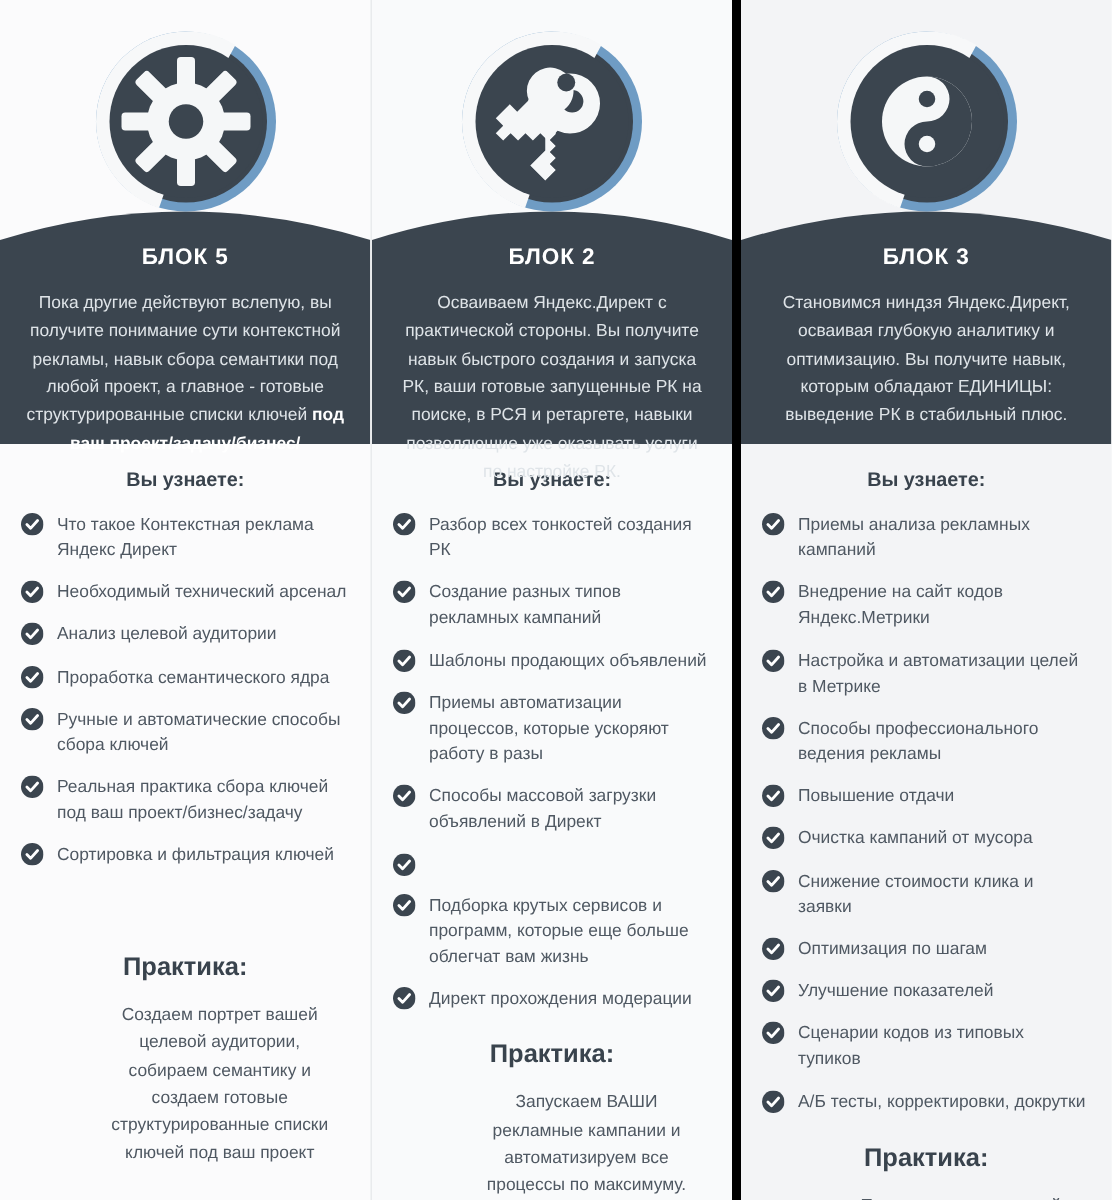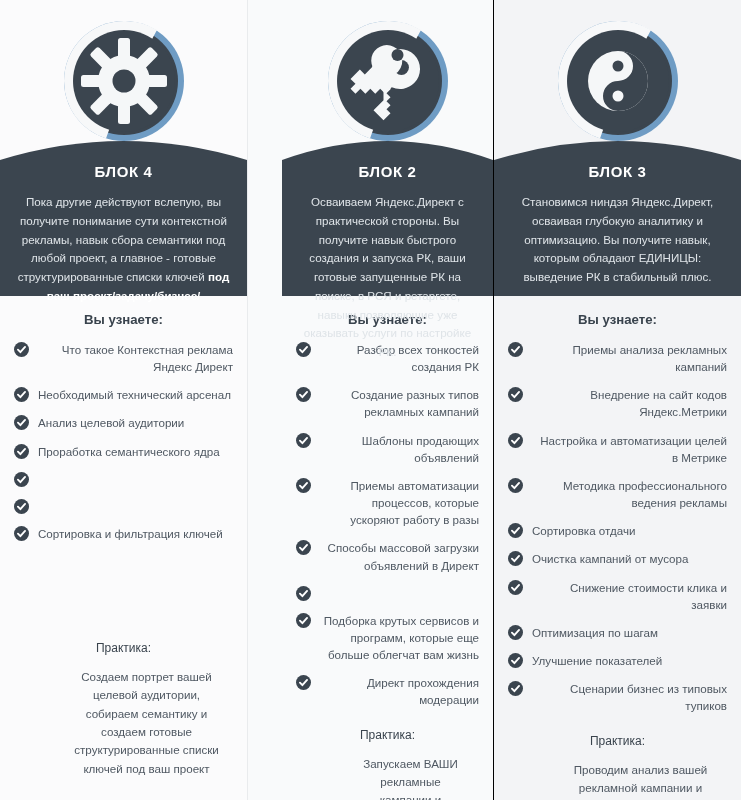--- a/index.html
+++ b/index.html
@@ -23,21 +23,21 @@
   .col {
     position: relative;
     width: 247px;
     height: 800px;
     display: flex;
     flex-direction: column;
     background: #f7f8f9;
   }
 
   .col.c1 { background: #fbfbfc; }
-  .col.c2 { background: #f9fafb; border-left: 1px solid #e9ebed; border-right: 1px solid #000000; padding-left: 34px; }
+  .col.c2 { background: #f9fafb; border-left: 1px solid #e9ebed; border-right: 6px solid #000000; }
   .col.c3 { background: #f3f4f6; }
 
   
   .head {
     position: relative;
     width: 100%;
     height: 296px;
     flex: 0 0 296px;
   }
 
@@ -98,21 +98,21 @@
   }
 
   .sec-title {
     text-align: center;
     color: #39434d;
     font-size: 13.2px;
     font-weight: bold;
     margin-bottom: 14px;
   }
 
-  .list { list-style: none; text-align: right; }
+  .list { list-style: none; }
 
   .li {
     display: flex;
     align-items: flex-start;
     gap: 9px;
     margin-bottom: 11px;
   }
 
   .tick {
     flex: 0 0 auto;
@@ -130,22 +130,22 @@
 
   
   .practice {
     margin-top: auto;
     padding: 8px 14px 22px 14px;
     text-align: center;
   }
 
   .practice-title {
     color: #39434d;
-    font-size: 12px;
-    font-weight: normal;
+    font-size: 17px;
+    font-weight: bold;
     margin-bottom: 13px;
   }
 
   .practice-txt {
     color: #4f5862;
     font-size: 11.6px;
     line-height: 1.58;
     margin-left: 46px;
   }
 </style>
@@ -176,21 +176,21 @@
               <rect x="57" y="20" width="12" height="20" rx="2.5" fill="#f5f7f8" transform="rotate(180 63 63)"></rect>
               <rect x="57" y="20" width="12" height="20" rx="2.5" fill="#f5f7f8" transform="rotate(225 63 63)"></rect>
               <rect x="57" y="20" width="12" height="20" rx="2.5" fill="#f5f7f8" transform="rotate(270 63 63)"></rect>
               <rect x="57" y="20" width="12" height="20" rx="2.5" fill="#f5f7f8" transform="rotate(315 63 63)"></rect>
       <circle cx="63" cy="63" r="26" fill="#f5f7f8"></circle>
       <circle cx="63" cy="63" r="11.5" fill="#3b454f"></circle>
     </g>
   </svg>
         </div>
       <div class="head-text">
-        <div class="block-title">БЛОК 4</div>
+        <div class="block-title">БЛОК 5</div>
         <p class="block-desc"><span>Пока другие действуют вслепую, вы получите понимание сути контекстной рекламы, навык сбора семантики под любой проект, а главное - готовые структурированные списки ключей </span><b>под ваш проект/задачу/бизнес/</b></p>
       </div>
     </header>
 
     <div class="body">
       <h3 class="sec-title">Вы узнаете:</h3>
       <ul class="list">
     <li class="li">
       <span class="tick">
               <svg viewBox="0 0 16 16">
@@ -227,28 +227,30 @@
             </span>
       <span class="li-txt">Проработка семантического ядра</span>
     </li>
     <li class="li">
       <span class="tick">
               <svg viewBox="0 0 16 16">
                 <circle cx="8" cy="8" r="8" fill="#3b454f"></circle>
     <path d="M4.2 8.2l2.6 2.7 5-5.6" fill="none" stroke="#ffffff" stroke-width="2" stroke-linecap="round" stroke-linejoin="round"></path>
               </svg>
             </span>
-    </li>
-    <li class="li">
-      <span class="tick">
-              <svg viewBox="0 0 16 16">
-                <circle cx="8" cy="8" r="8" fill="#3b454f"></circle>
-    <path d="M4.2 8.2l2.6 2.7 5-5.6" fill="none" stroke="#ffffff" stroke-width="2" stroke-linecap="round" stroke-linejoin="round"></path>
-              </svg>
-            </span>
+      <span class="li-txt">Ручные и автоматические способы сбора ключей</span>
+    </li>
+    <li class="li">
+      <span class="tick">
+              <svg viewBox="0 0 16 16">
+                <circle cx="8" cy="8" r="8" fill="#3b454f"></circle>
+    <path d="M4.2 8.2l2.6 2.7 5-5.6" fill="none" stroke="#ffffff" stroke-width="2" stroke-linecap="round" stroke-linejoin="round"></path>
+              </svg>
+            </span>
+      <span class="li-txt">Реальная практика сбора ключей под ваш проект/бизнес/задачу</span>
     </li>
     <li class="li">
       <span class="tick">
               <svg viewBox="0 0 16 16">
                 <circle cx="8" cy="8" r="8" fill="#3b454f"></circle>
     <path d="M4.2 8.2l2.6 2.7 5-5.6" fill="none" stroke="#ffffff" stroke-width="2" stroke-linecap="round" stroke-linejoin="round"></path>
               </svg>
             </span>
       <span class="li-txt">Сортировка и фильтрация ключей</span>
     </li>
@@ -433,30 +435,30 @@
             </span>
       <span class="li-txt">Настройка и автоматизации целей в Метрике</span>
     </li>
     <li class="li">
       <span class="tick">
               <svg viewBox="0 0 16 16">
                 <circle cx="8" cy="8" r="8" fill="#3b454f"></circle>
     <path d="M4.2 8.2l2.6 2.7 5-5.6" fill="none" stroke="#ffffff" stroke-width="2" stroke-linecap="round" stroke-linejoin="round"></path>
               </svg>
             </span>
-      <span class="li-txt">Методика профессионального ведения рекламы</span>
-    </li>
-    <li class="li">
-      <span class="tick">
-              <svg viewBox="0 0 16 16">
-                <circle cx="8" cy="8" r="8" fill="#3b454f"></circle>
-    <path d="M4.2 8.2l2.6 2.7 5-5.6" fill="none" stroke="#ffffff" stroke-width="2" stroke-linecap="round" stroke-linejoin="round"></path>
-              </svg>
-            </span>
-      <span class="li-txt">Сортировка отдачи</span>
+      <span class="li-txt">Способы профессионального ведения рекламы</span>
+    </li>
+    <li class="li">
+      <span class="tick">
+              <svg viewBox="0 0 16 16">
+                <circle cx="8" cy="8" r="8" fill="#3b454f"></circle>
+    <path d="M4.2 8.2l2.6 2.7 5-5.6" fill="none" stroke="#ffffff" stroke-width="2" stroke-linecap="round" stroke-linejoin="round"></path>
+              </svg>
+            </span>
+      <span class="li-txt">Повышение отдачи</span>
     </li>
     <li class="li">
       <span class="tick">
               <svg viewBox="0 0 16 16">
                 <circle cx="8" cy="8" r="8" fill="#3b454f"></circle>
     <path d="M4.2 8.2l2.6 2.7 5-5.6" fill="none" stroke="#ffffff" stroke-width="2" stroke-linecap="round" stroke-linejoin="round"></path>
               </svg>
             </span>
       <span class="li-txt">Очистка кампаний от мусора</span>
     </li>
@@ -487,21 +489,30 @@
             </span>
       <span class="li-txt">Улучшение показателей</span>
     </li>
     <li class="li">
       <span class="tick">
               <svg viewBox="0 0 16 16">
                 <circle cx="8" cy="8" r="8" fill="#3b454f"></circle>
     <path d="M4.2 8.2l2.6 2.7 5-5.6" fill="none" stroke="#ffffff" stroke-width="2" stroke-linecap="round" stroke-linejoin="round"></path>
               </svg>
             </span>
-      <span class="li-txt">Сценарии бизнес из типовых тупиков</span>
+      <span class="li-txt">Сценарии кодов из типовых тупиков</span>
+    </li>
+    <li class="li">
+      <span class="tick">
+              <svg viewBox="0 0 16 16">
+                <circle cx="8" cy="8" r="8" fill="#3b454f"></circle>
+    <path d="M4.2 8.2l2.6 2.7 5-5.6" fill="none" stroke="#ffffff" stroke-width="2" stroke-linecap="round" stroke-linejoin="round"></path>
+              </svg>
+            </span>
+      <span class="li-txt">А/Б тесты, корректировки, докрутки</span>
     </li>
         </ul>
 
       <div class="practice">
         <div class="practice-title">Практика:</div>
         <p class="practice-txt">Проводим анализ вашей рекламной кампании и составляем план дальнейшего анализа и оптимизации.</p>
       </div>
     </div>
   </section>
   </div>

